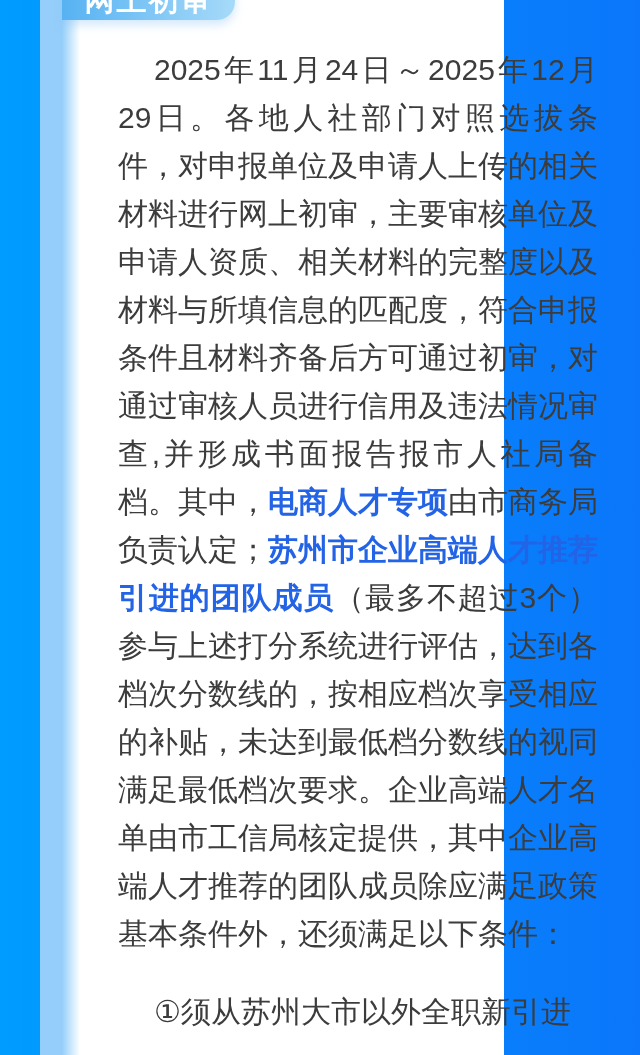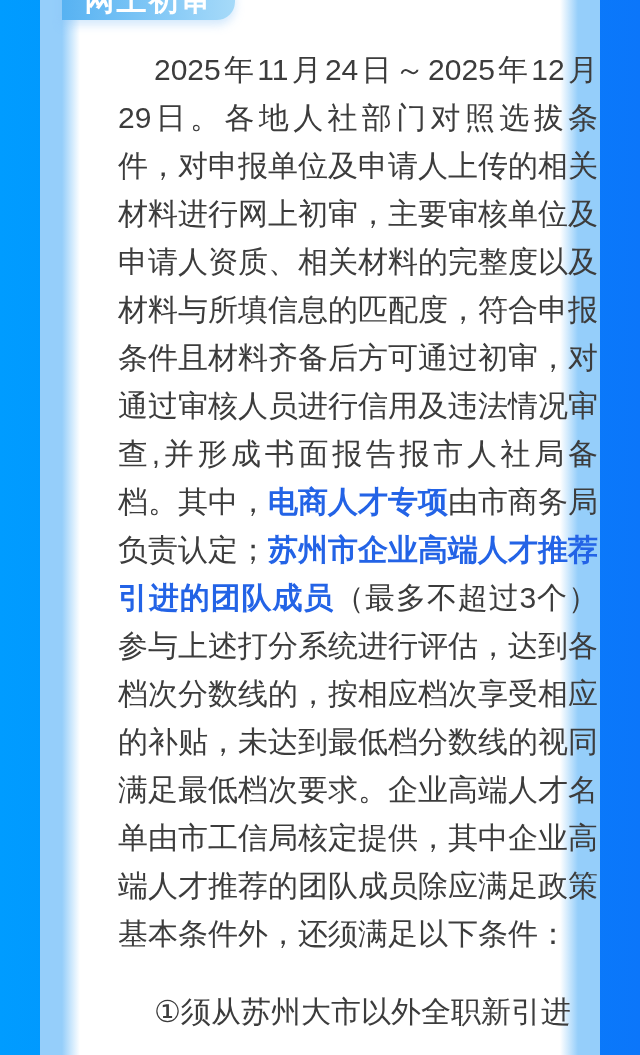--- a/index.html
+++ b/index.html
@@ -11,21 +11,21 @@
     --text-color:#3C3C3C;
     --em-color:#2363E6;
   }
   html,body{margin:0;padding:0;}
   body{
     width:640px;height:1055px;overflow:hidden;position:relative;
     font-family:"Liberation Sans","DejaVu Sans",sans-serif;
     background:linear-gradient(90deg,var(--bg-left) 0%,var(--bg-right) 100%);
   }
   .card{
-    position:absolute;left:40px;top:0;width:560px;height:1055px;
+    position:absolute;left:40px;top:0;width:464px;height:1055px;
     background:linear-gradient(90deg,
       var(--card-edge) 0px,var(--card-edge) 22px,#ffffff 40px,
       #ffffff 520px,var(--card-edge) 538px,var(--card-edge) 560px);
   }
   .badge{
     position:absolute;left:22px;top:-34px;width:173px;height:54px;
     background:linear-gradient(90deg,var(--badge-from) 0%,var(--badge-to) 100%);
     border-radius:18px 18px 18px 0;
     display:flex;align-items:flex-end;justify-content:center;
     box-sizing:border-box;padding-bottom:5px;

